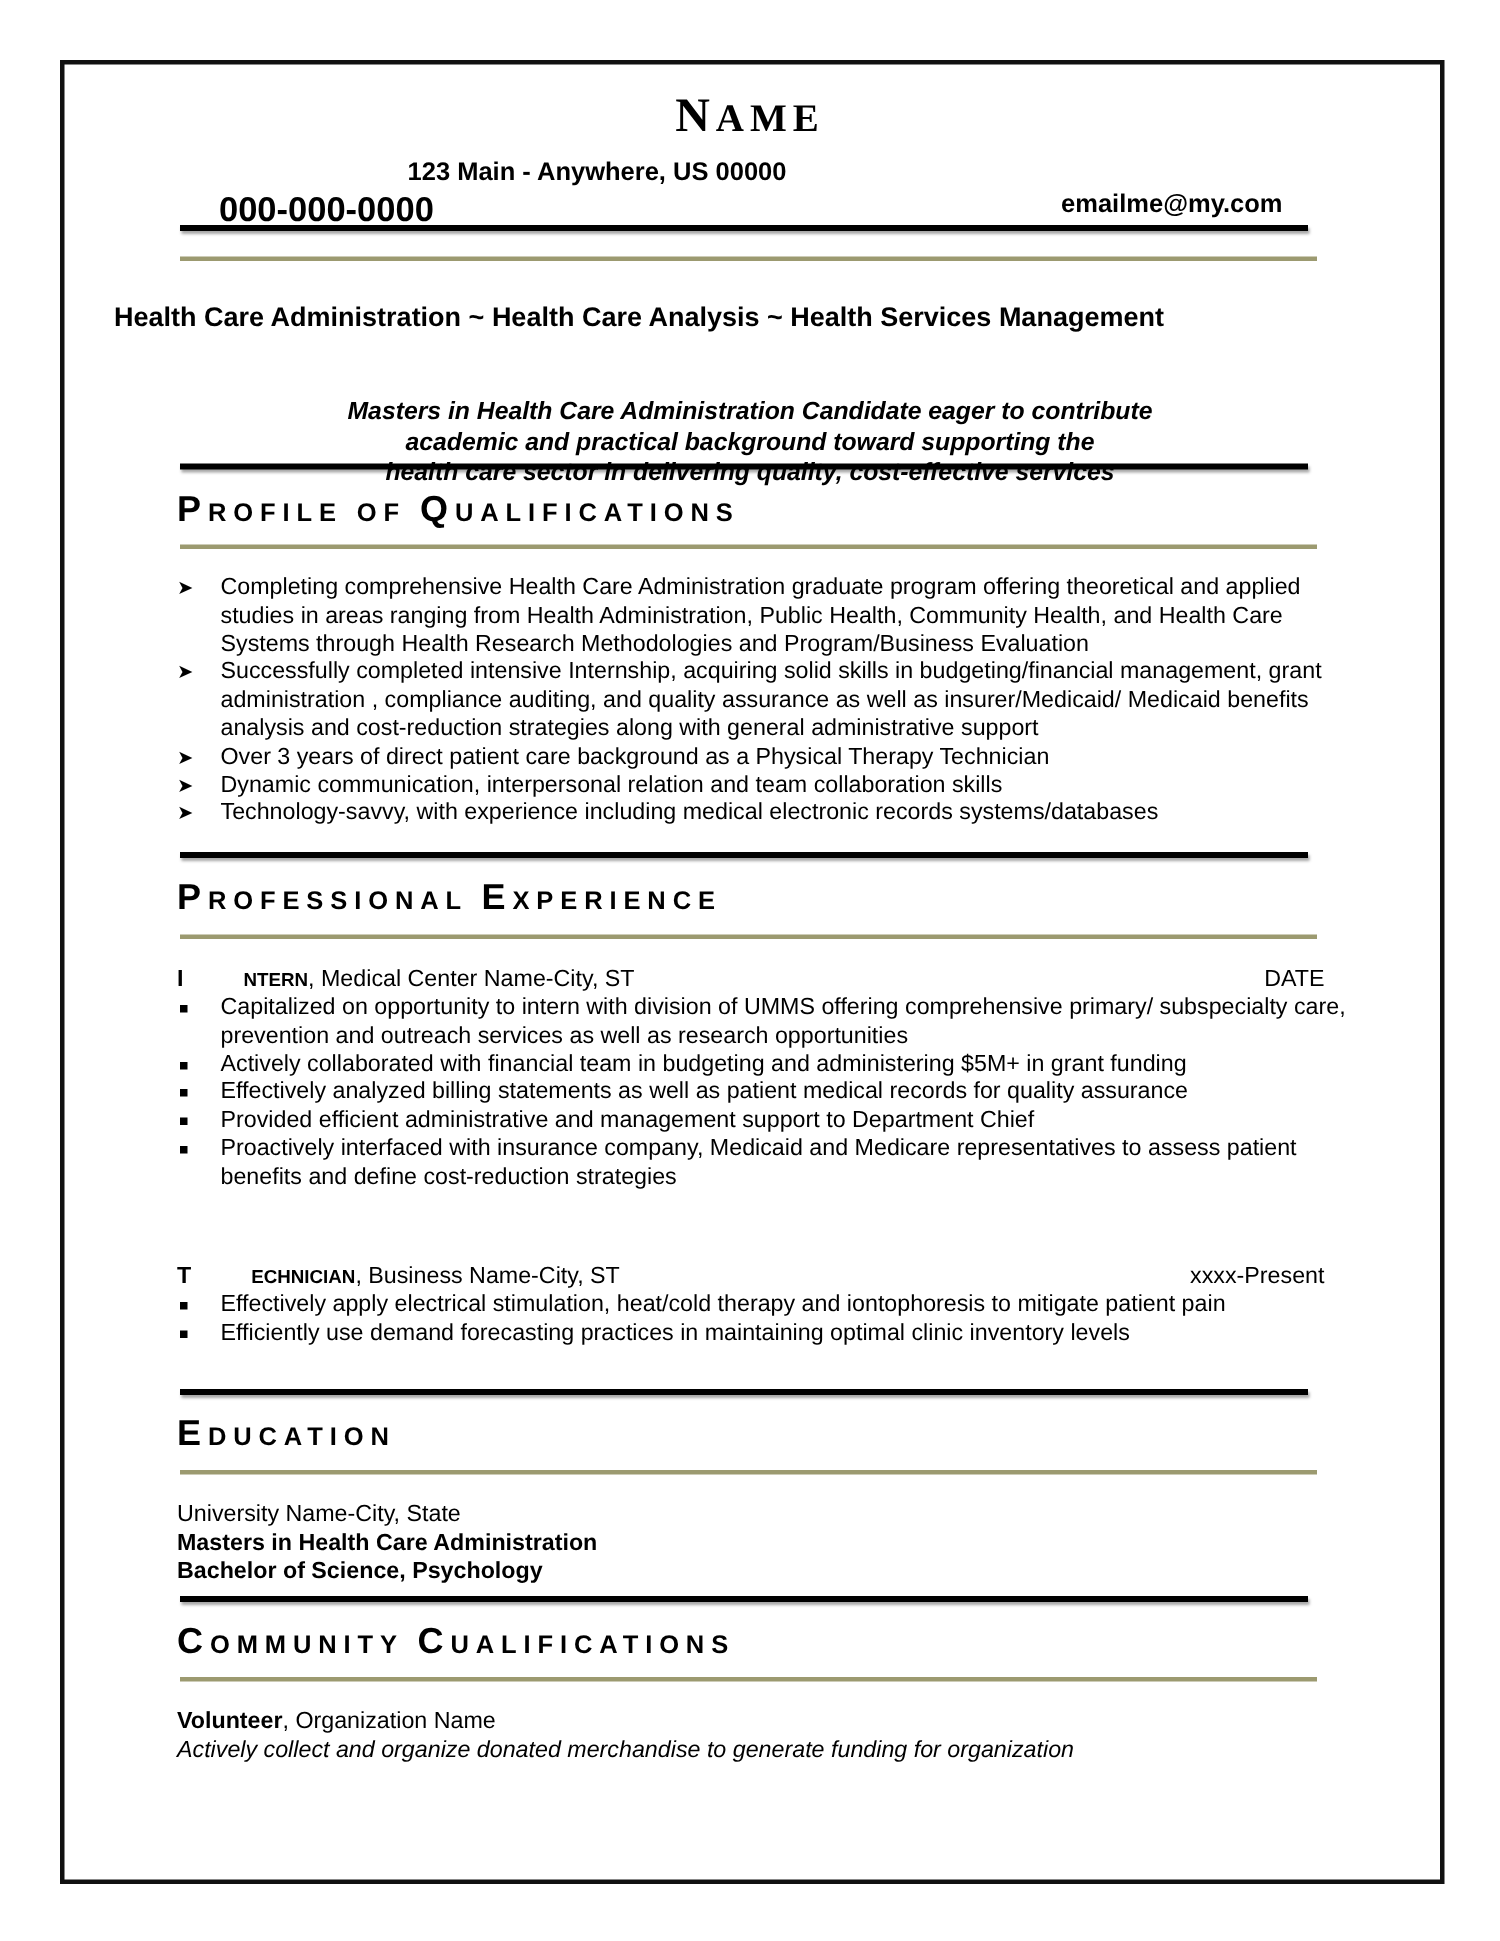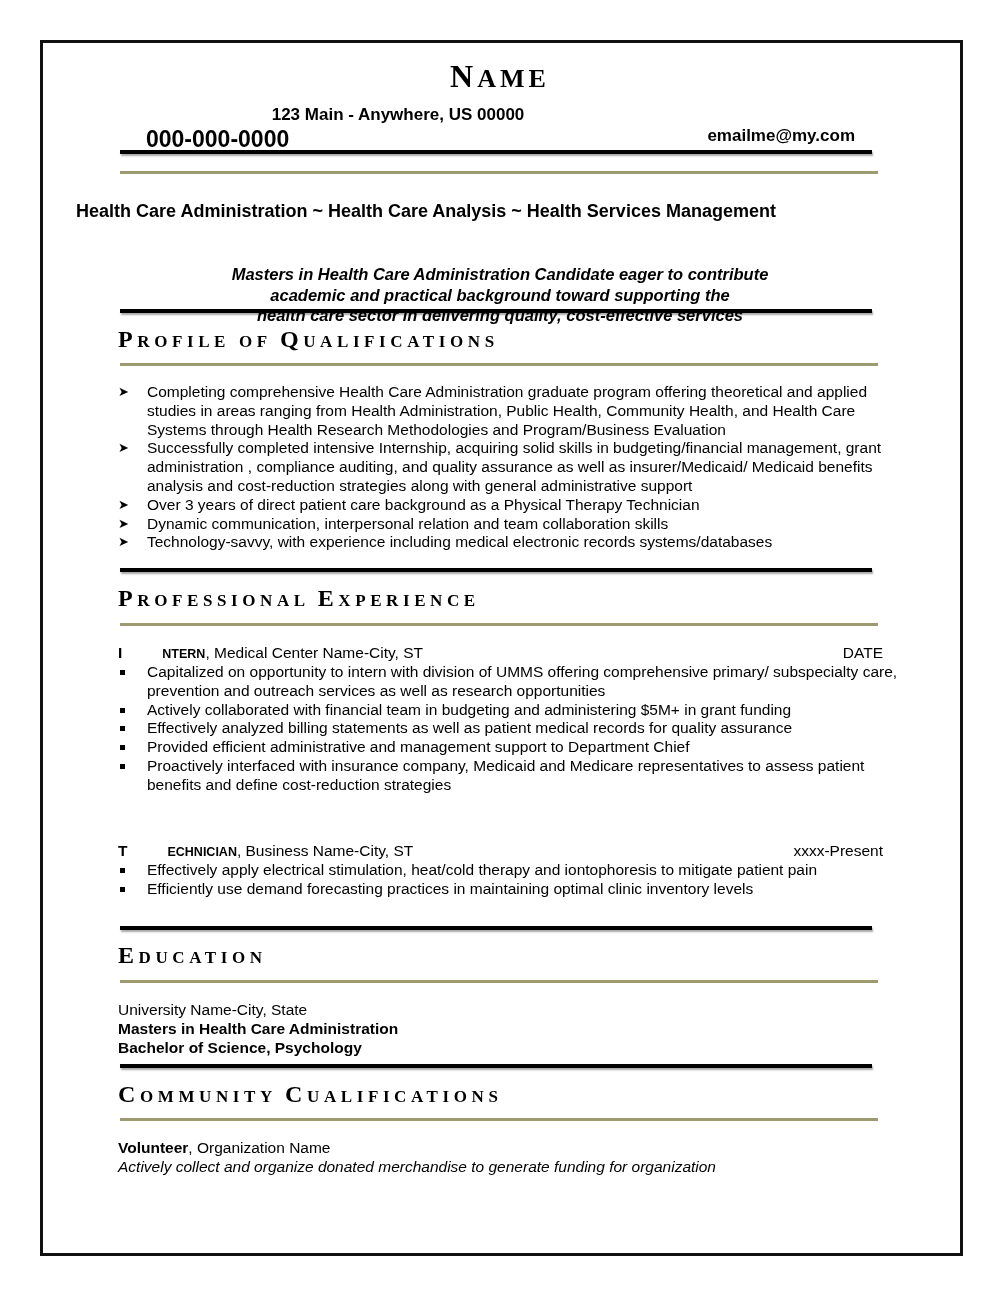--- a/index.html
+++ b/index.html
@@ -9,21 +9,21 @@
     .name { left: 0; width: 1000px; top: 58px; text-align: center; font-family: "Liberation Serif", serif; font-weight: bold; font-size: 30px; letter-spacing: 4px; }
     .name .big { font-size: 32px; }
     .name .small { font-size: 26px; }
     .address { left: 0; width: 796px; top: 105px; text-align: center; font-weight: bold; font-size: 17px; }
     .phone { left: 146px; top: 126px; font-weight: bold; font-size: 23px; }
     .email { right: 145px; top: 126px; font-weight: bold; font-size: 17px; }
     .rule-black { position: absolute; left: 120px; width: 752px; height: 4px; background: #000; box-shadow: 1px 2px 2px rgba(0,0,0,0.35); }
     .rule-olive { position: absolute; left: 120px; width: 758px; height: 3px; background: #9c9a70; }
     .headline { left: 0; width: 852px; top: 201px; text-align: center; font-weight: bold; font-size: 18px; }
     .summary { left: 0; width: 1000px; top: 231px; text-align: center; font-weight: bold; font-style: italic; font-size: 16.5px; line-height: 20.5px; margin-top: 33px; }
-    .section-title { position: absolute; left: 118px; font-family: Liberation Serif, serif; font-weight: bold; letter-spacing: 4.6px; font-size: 17px; }
+    .section-title { position: absolute; left: 118px; font-family: Liberation Sans, sans-serif; font-weight: bold; letter-spacing: 4.6px; font-size: 17px; }
     .section-title .cap { font-size: 24px; }
     .bullets { position: absolute; left: 118px; width: 780px; margin: 0; padding: 0; list-style: none; font-size: 15.5px; line-height: 18.8px; }
     .bullets li { position: relative; padding-left: 29px; }
     .bullets li .marker { position: absolute; left: 0; top: 0; width: 20px; }
     .arrow { font-size: 13px; }
     .square { display: inline-block; width: 5px; height: 5px; background: #000; position: absolute; left: 2px; top: 7px; }
     .job-head { position: absolute; left: 118px; width: 765px; font-size: 15.5px; display: flex; justify-content: space-between; }
     .job-title { font-weight: bold; font-size: 15.5px; }
     .job-title .sc { font-size: 12.5px; padding-left: 40px; }
     .edu { position: absolute; left: 118px; font-size: 15.5px; line-height: 19px; }

